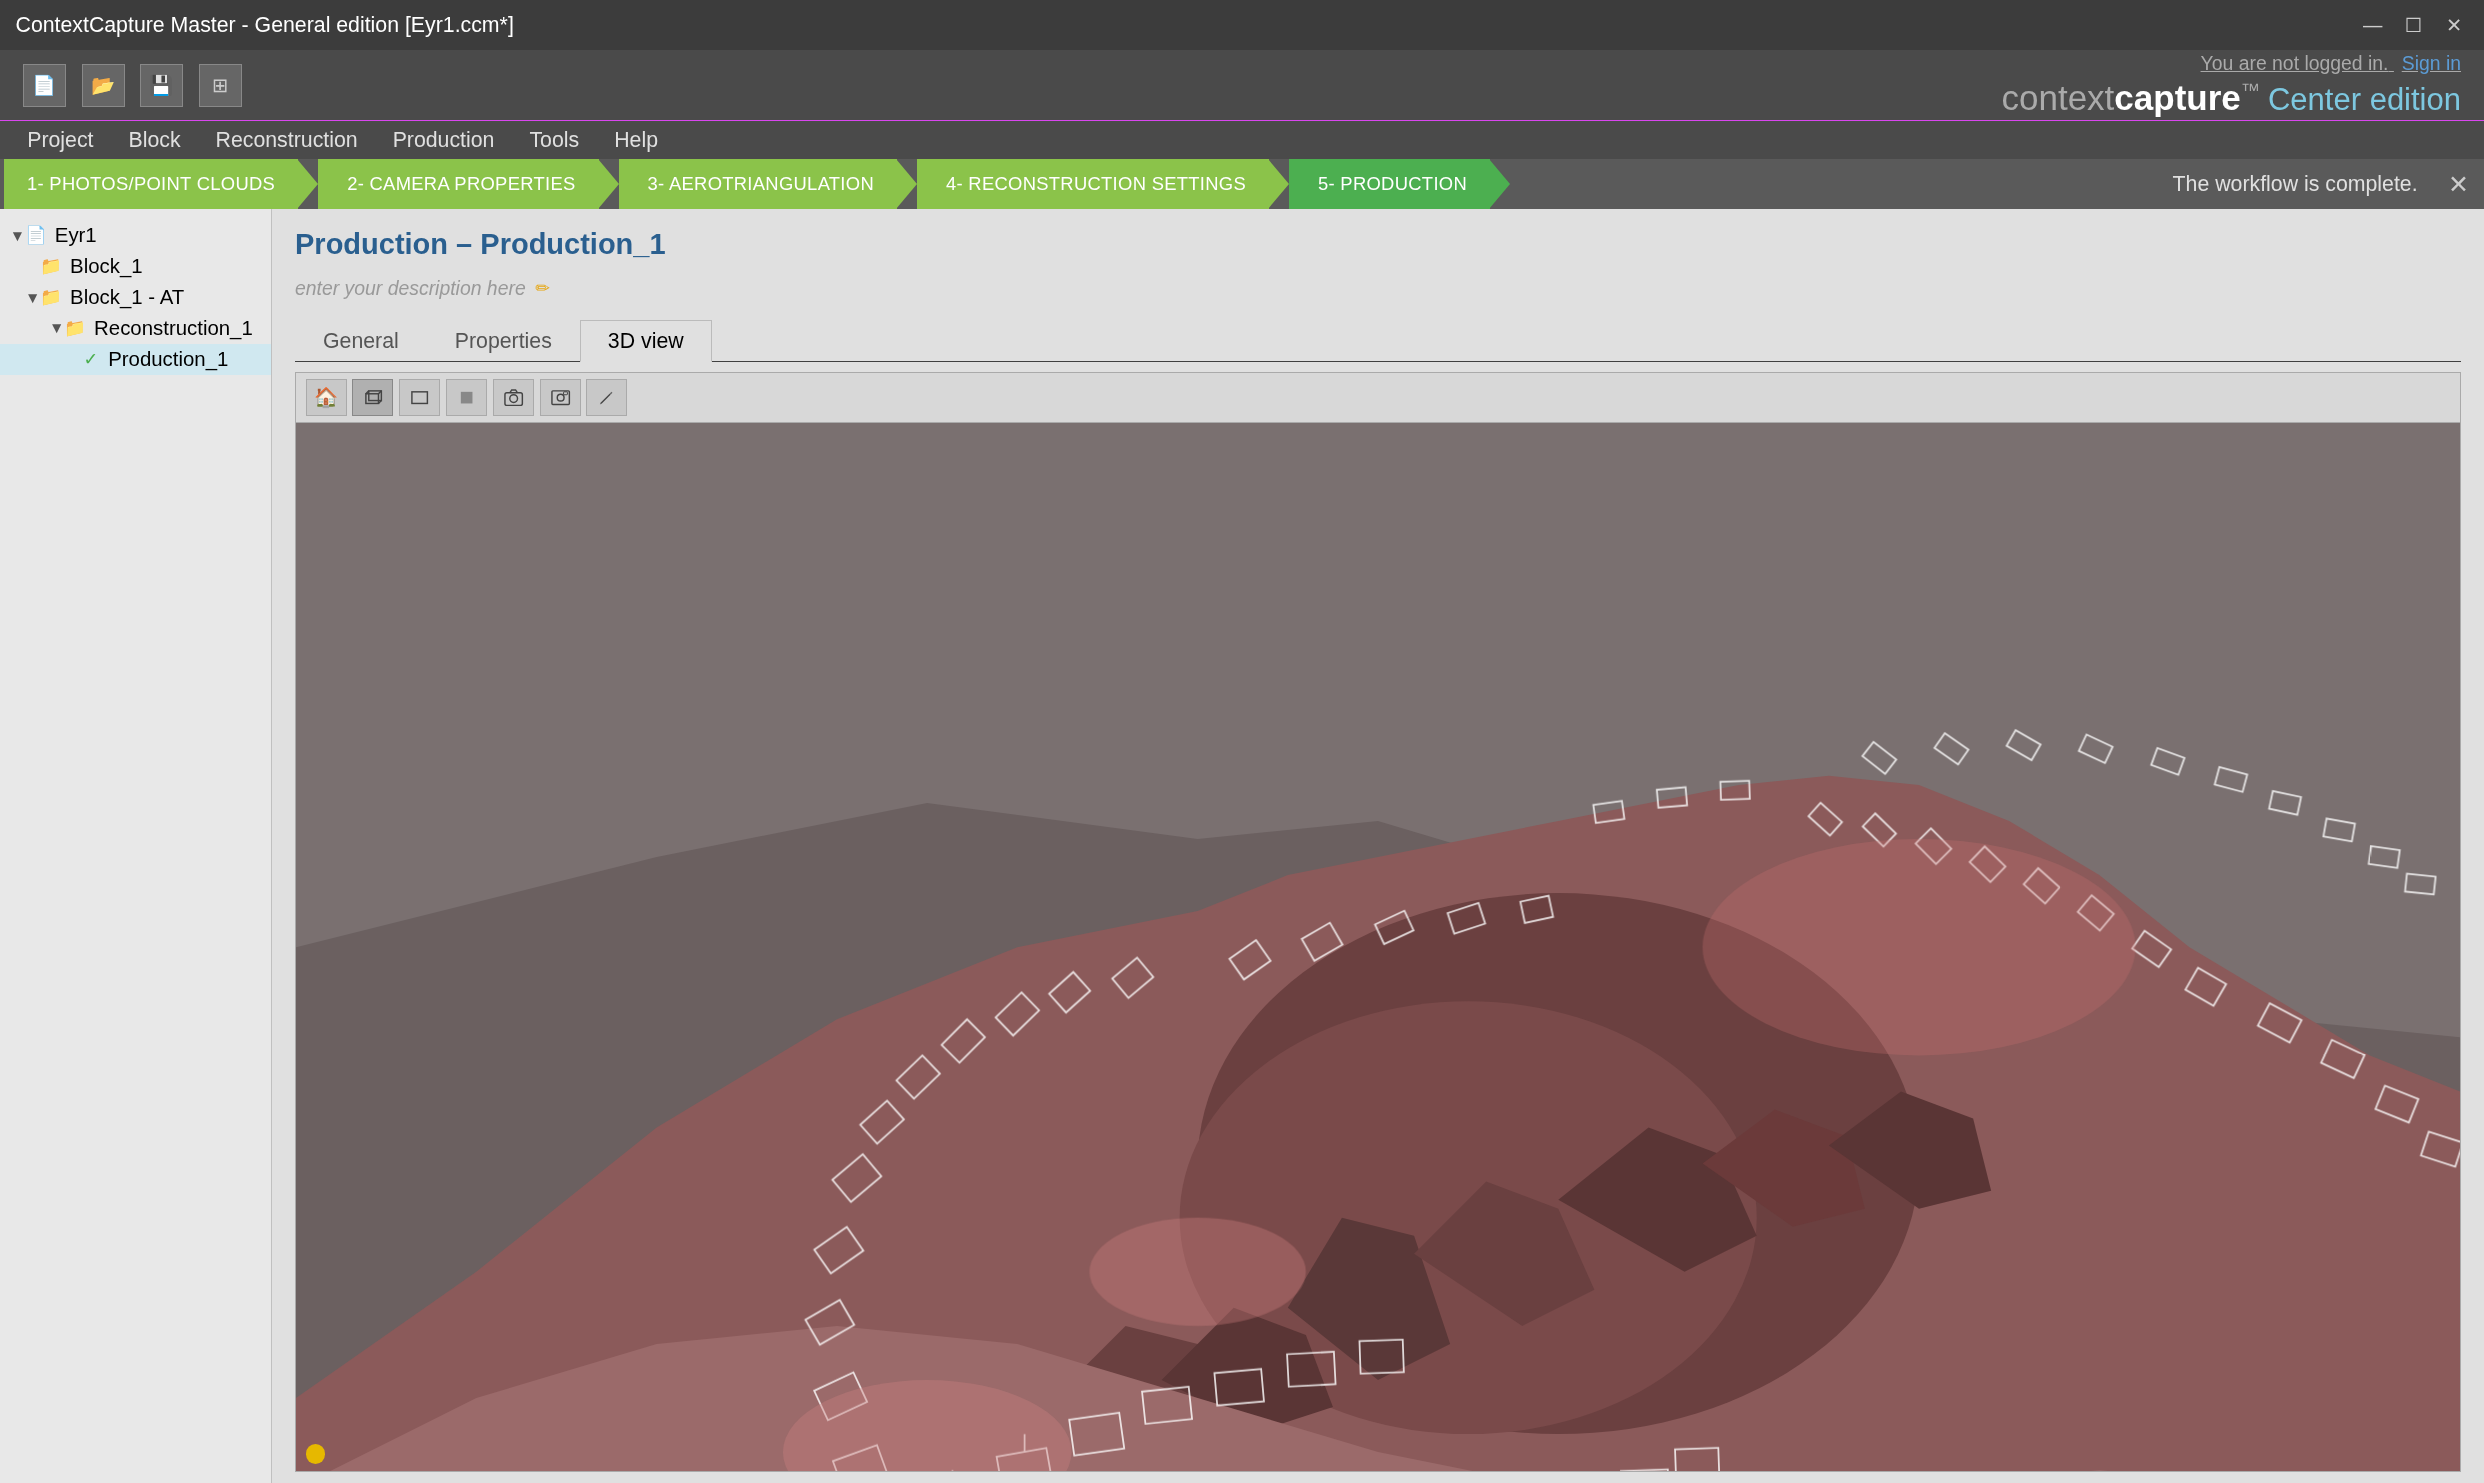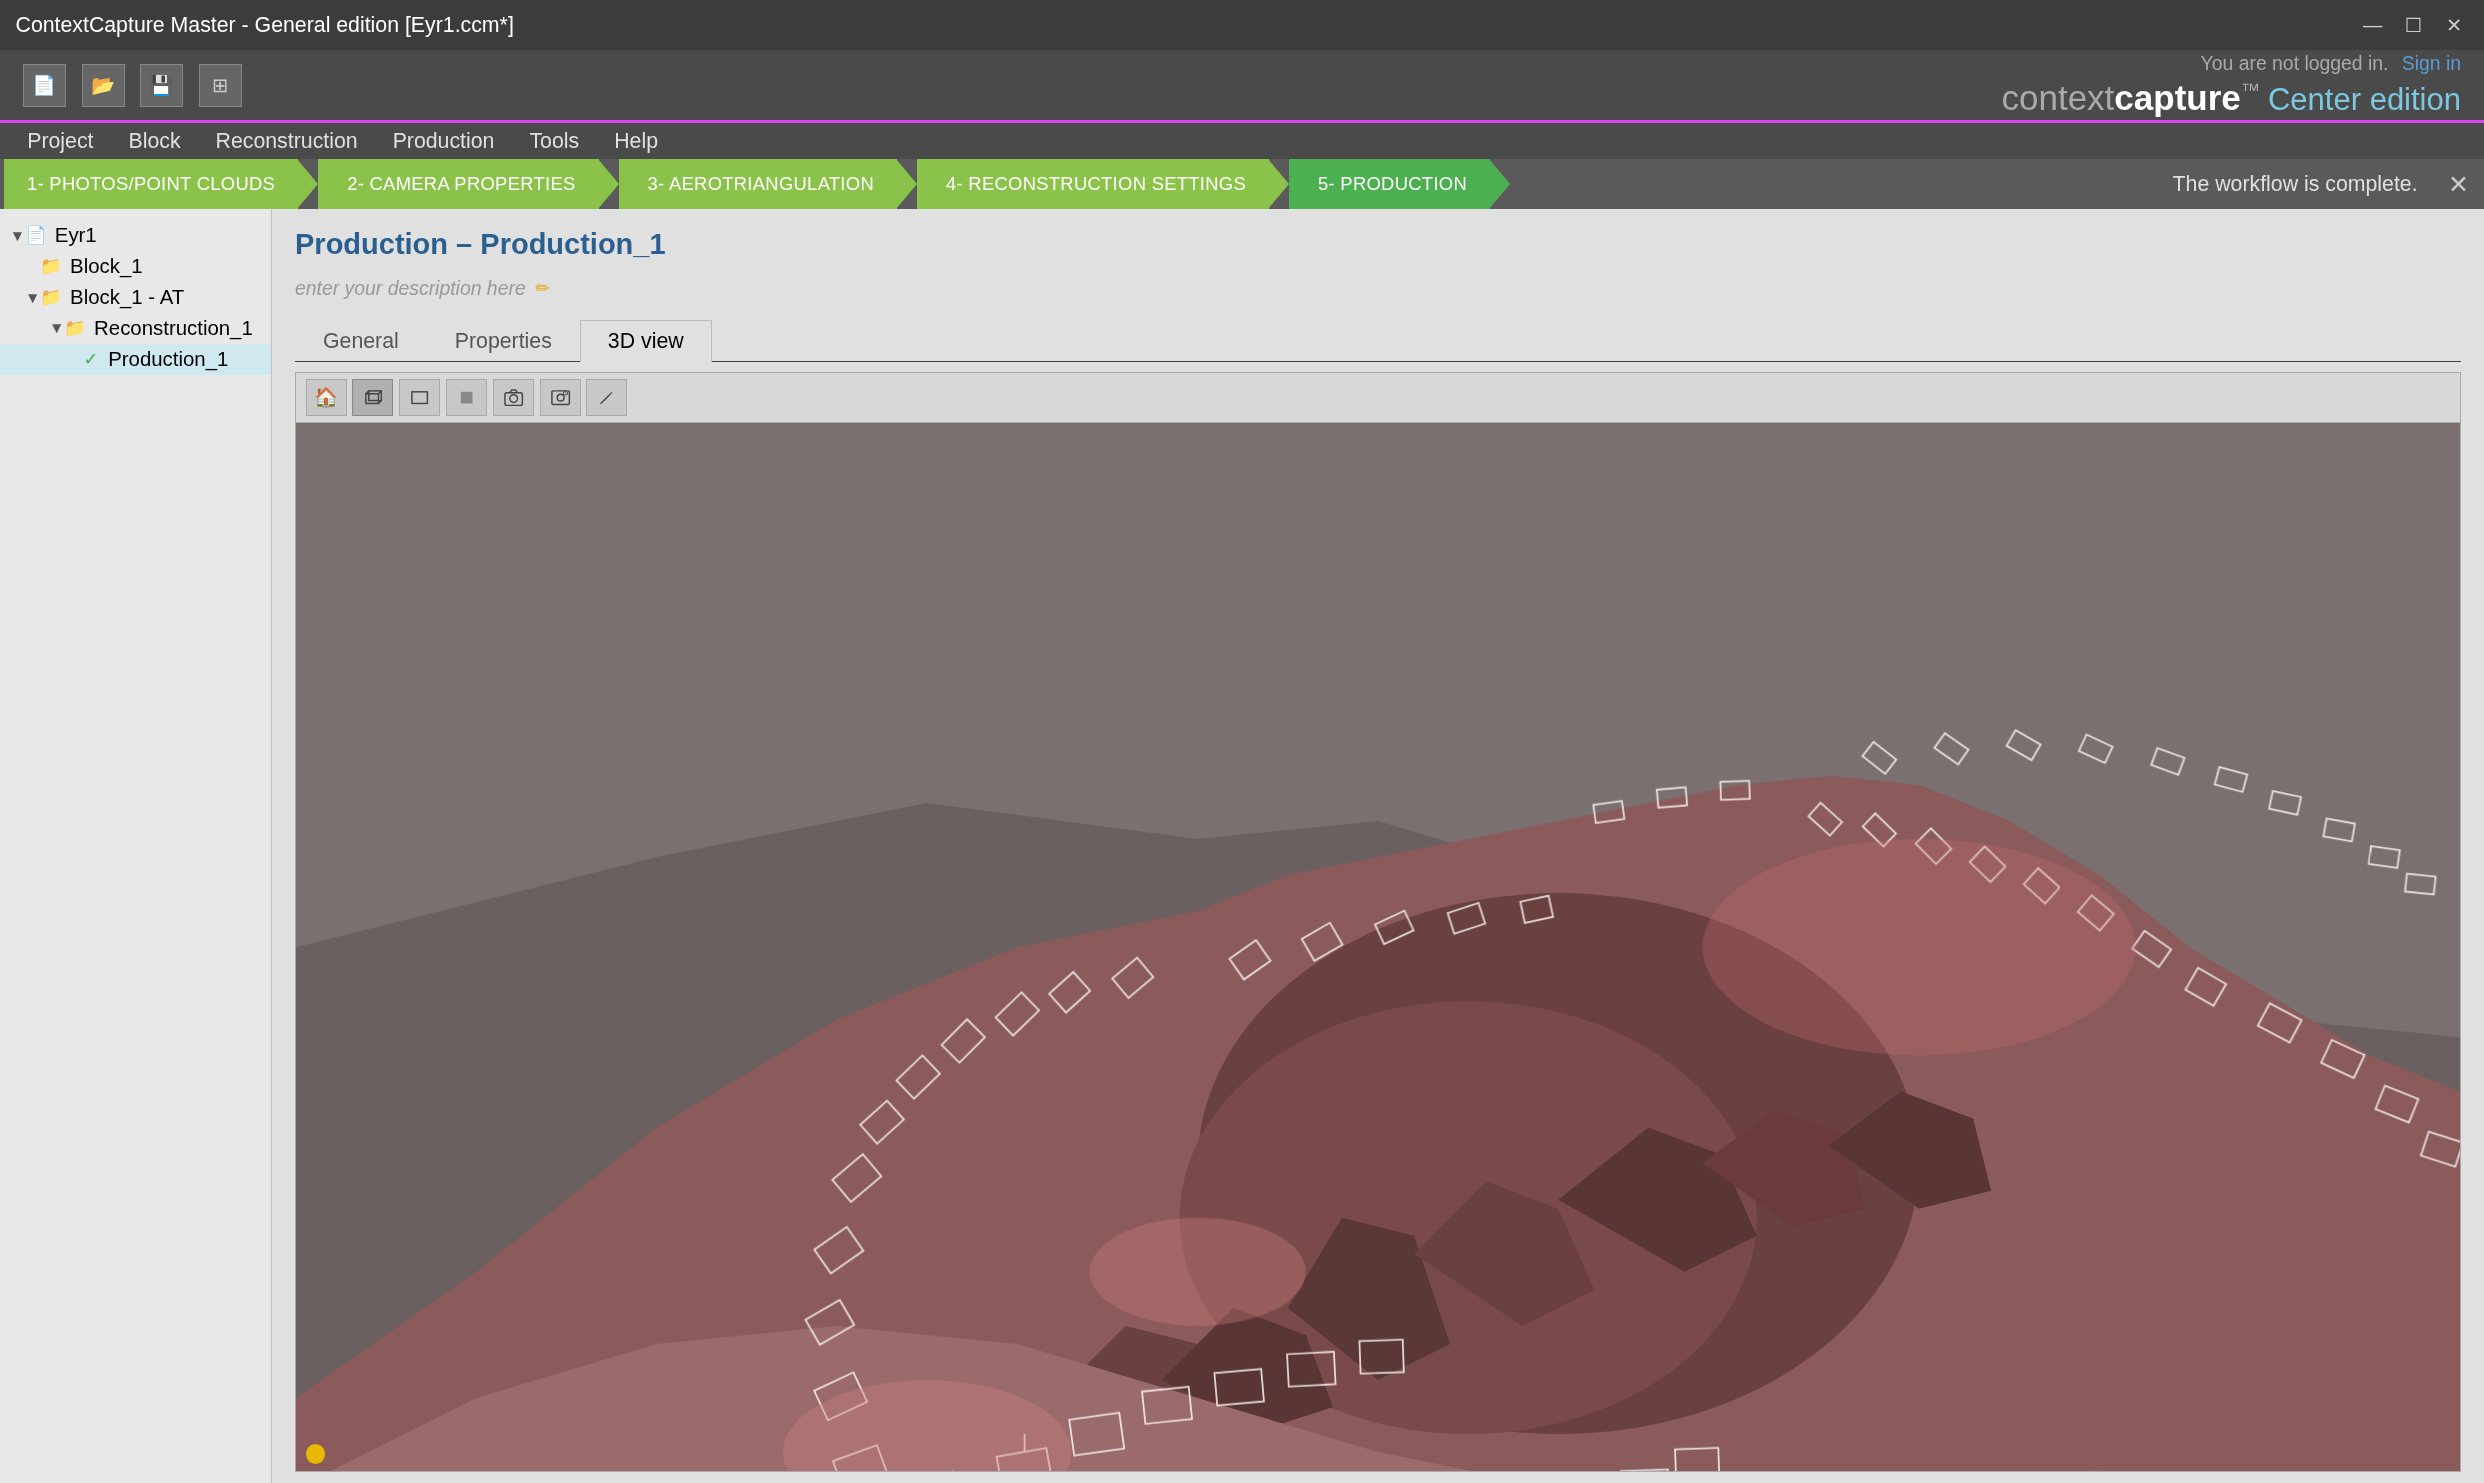--- a/index.html
+++ b/index.html
@@ -87,21 +87,21 @@
       font-weight: 300;
     }
 
     
     #menu-bar {
       height: 39px;
       background: #4a4a4a;
       display: flex;
       align-items: center;
       padding: 0 9.7px;
-      border-top: 3px solid #d946ef;
+      border-top: 1px solid #d946ef;
     }
     .menu-item {
       padding: 3.9px 17.5px;
       color: #e0e0e0;
       font-size: 21.3px;
       cursor: pointer;
     }
 
     
     #workflow-bar {
@@ -328,21 +328,21 @@
 
 <div id="logo-bar">
   <div id="logo-left">
     <div class="toolbar-icon">📄</div>
     <div class="toolbar-icon">📂</div>
     <div class="toolbar-icon">💾</div>
     <div class="toolbar-icon">⊞</div>
   </div>
   <div id="logo-right">
     <div style="display:flex;flex-direction:column;align-items:flex-end;gap:3.9px;">
-      <div style="font-size:19.4px;color:#aaa;">
+      <div style="font-size:19.4px;color:#aaa;text-decoration:underline;">
         <span>You are not logged in.</span>
         <a style="color:#5b9bd5;cursor:pointer;text-decoration:none;margin-left:7.8px;">Sign in</a>
       </div>
       <div style="display:flex;align-items:baseline;gap:7.8px;">
         <span id="app-brand">
           <span class="context">context</span><span class="capture">capture</span><span class="tm">™</span>
         </span>
         <span id="edition-label">Center edition</span>
       </div>
     </div>

